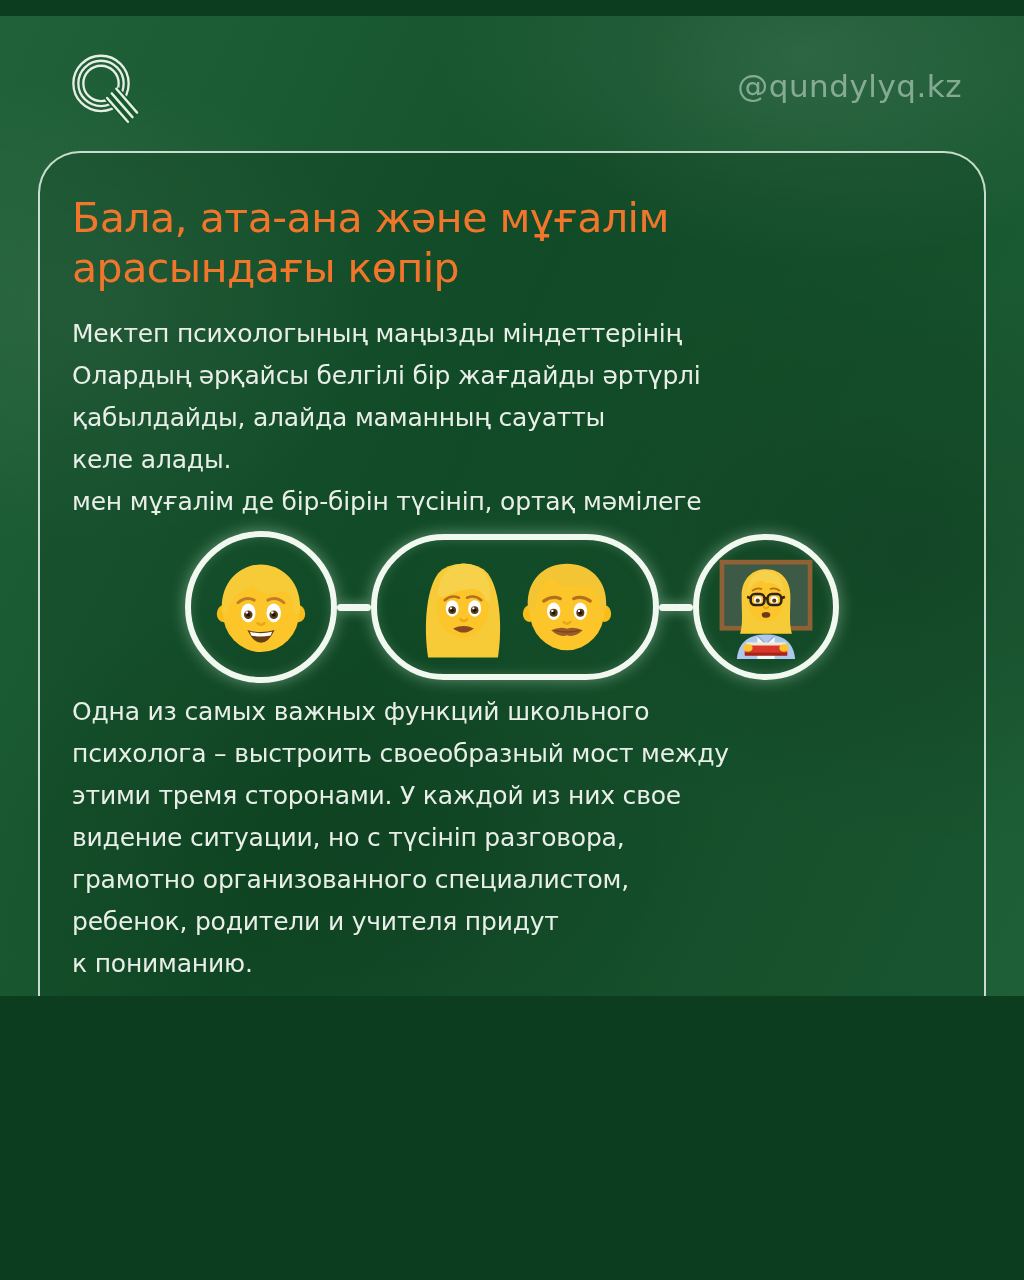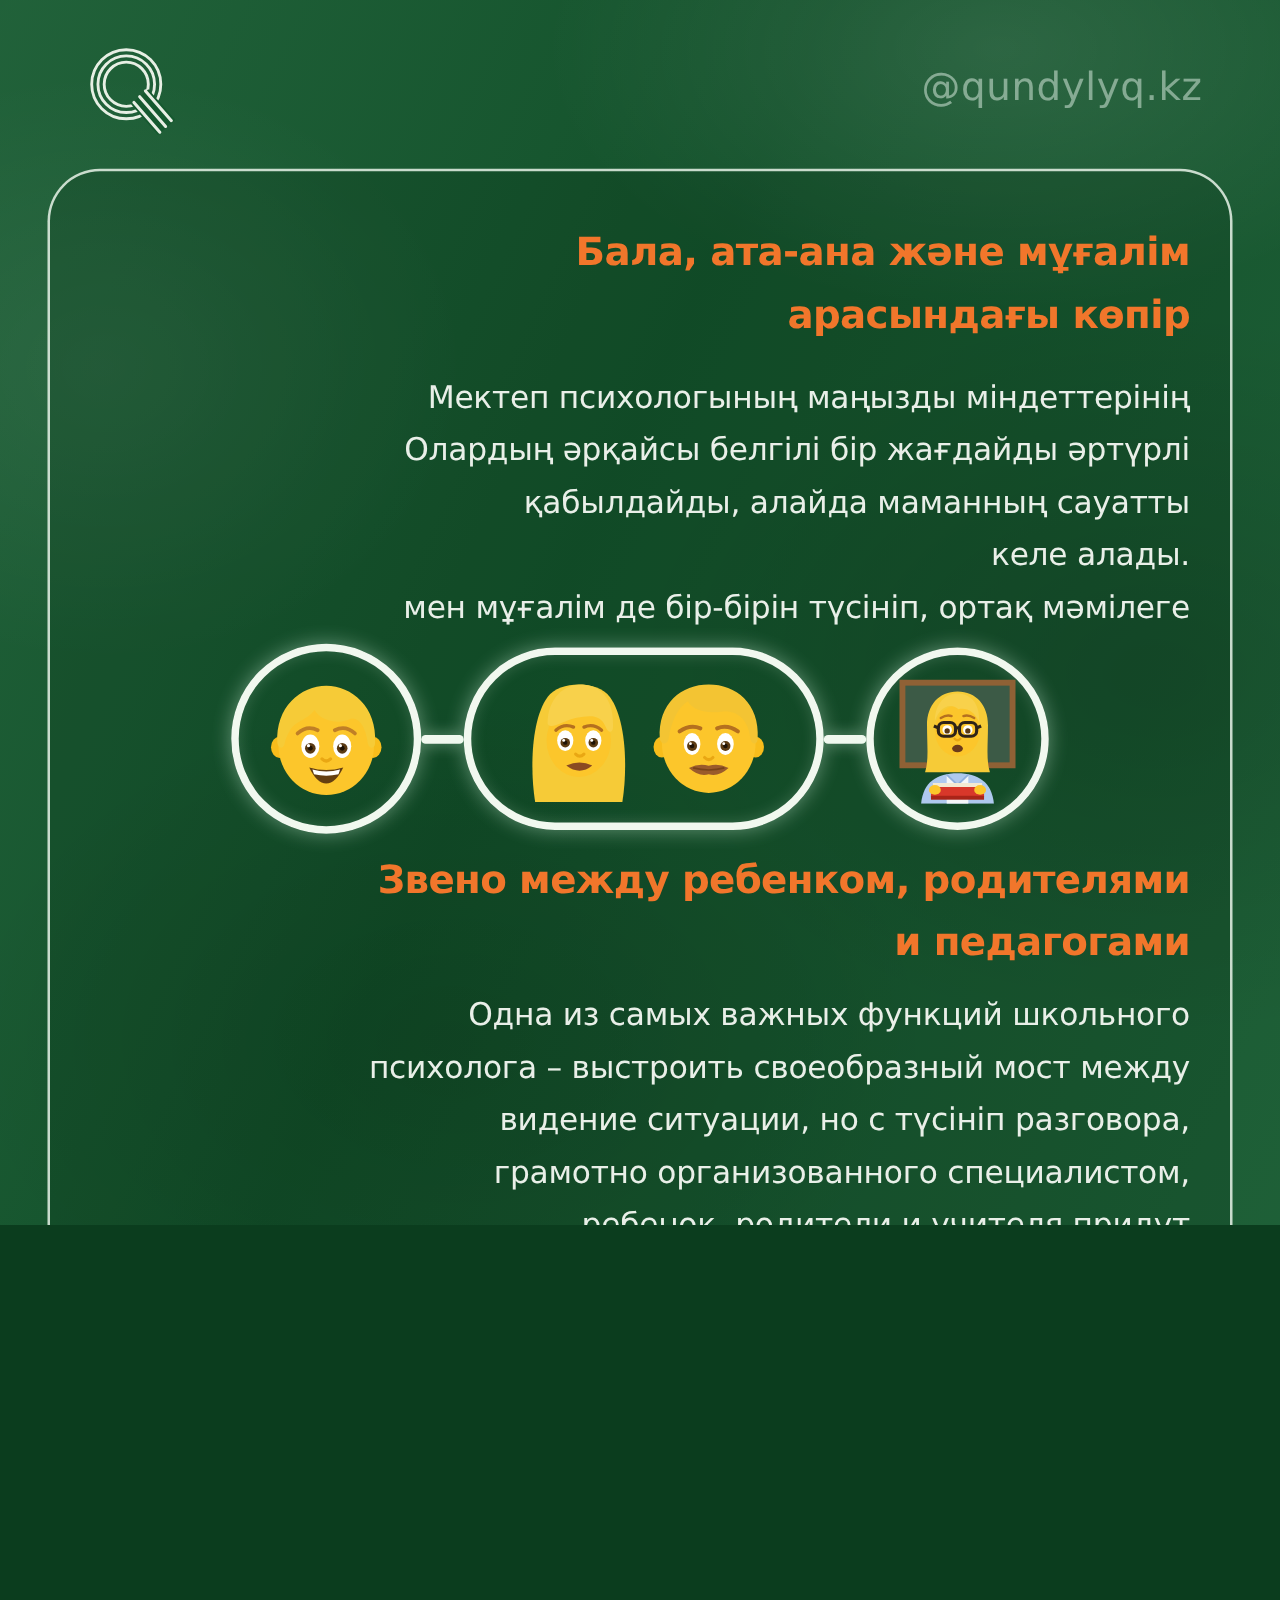--- a/index.html
+++ b/index.html
@@ -1,23 +1,22 @@
 <!DOCTYPE html>
 <html lang="kk"><head>
 <meta charset="utf-8">
 <style>
   html,body{margin:0;padding:0;background:#0b3d1e;}
   .page{
     position:relative;
     width:1024px;height:980px;
-    margin:0 auto;
+    margin:16px auto;
     overflow:hidden;
     background:#15592F;
     font-family:"DejaVu Sans","Liberation Sans",sans-serif;
-    text-align:right;
   }
   
   .page::before{
     content:"";
     position:absolute;inset:0;
     background:
       radial-gradient(520px 300px at 78% 4%, rgba(255,255,255,0.10), rgba(255,255,255,0) 70%),
       radial-gradient(420px 340px at 8% 30%, rgba(255,255,255,0.06), rgba(255,255,255,0) 70%),
       radial-gradient(600px 420px at 90% 55%, rgba(0,0,0,0.14), rgba(0,0,0,0) 70%),
       radial-gradient(560px 400px at 35% 85%, rgba(0,0,0,0.12), rgba(0,0,0,0) 70%),
@@ -44,23 +43,23 @@
     height:1077px;
     box-sizing:border-box;
     border:2px solid rgba(240,250,240,0.82);
     border-radius:42px;
     background:rgba(6,38,18,0.18);
     padding:40px 32px 44px 32px;
     overflow:hidden;
   }
   .heading{
     margin:0 0 20px 0;
-    font-size:31px;
+    font-size:41px;
     line-height:50px;
-    font-weight:bold;
+    font-weight:normal;
     color:#F1762B;
     letter-spacing:-0.5px;
   }
   .heading span{display:block;white-space:nowrap;}
   .body{
     margin:0;
     font-size:25px;
     line-height:42px;
     color:#E9EFE8;
     letter-spacing:-0.2px;
@@ -231,28 +230,25 @@
           <path d="M64,102.5 L75,113 L86,102.5" stroke="#8FB0DE" stroke-width="2" fill="none"></path>
           <rect x="50" y="111" width="50" height="6" fill="#F3E9D2"></rect>
           <rect x="48" y="115" width="54" height="12" rx="2" fill="#D8372A"></rect>
           <rect x="48" y="124" width="54" height="4" fill="#A92418"></rect>
           <ellipse cx="52" cy="118" rx="6" ry="5" fill="#FCC62B"></ellipse>
           <ellipse cx="98" cy="118" rx="6" ry="5" fill="#FCC62B"></ellipse>
         </svg>
       </div>
     </div>
 
-    <h2 class="heading ru">
-      <span>Звено между ребенком, родителями</span>
-      <span>и педагогами</span>
-    </h2>
 
     <p class="body">
       <span>Одна из самых важных функций школьного</span>
       <span>психолога – выстроить своеобразный мост между</span>
+      <span>этими тремя сторонами. У каждой из них свое</span>
       <span>видение ситуации, но с түсініп разговора,</span>
       <span>грамотно организованного специалистом,</span>
       <span>ребенок, родители и учителя придут</span>
       <span>к пониманию.</span>
     </p>
 
   </section>
 </div>
 
 </body></html>

